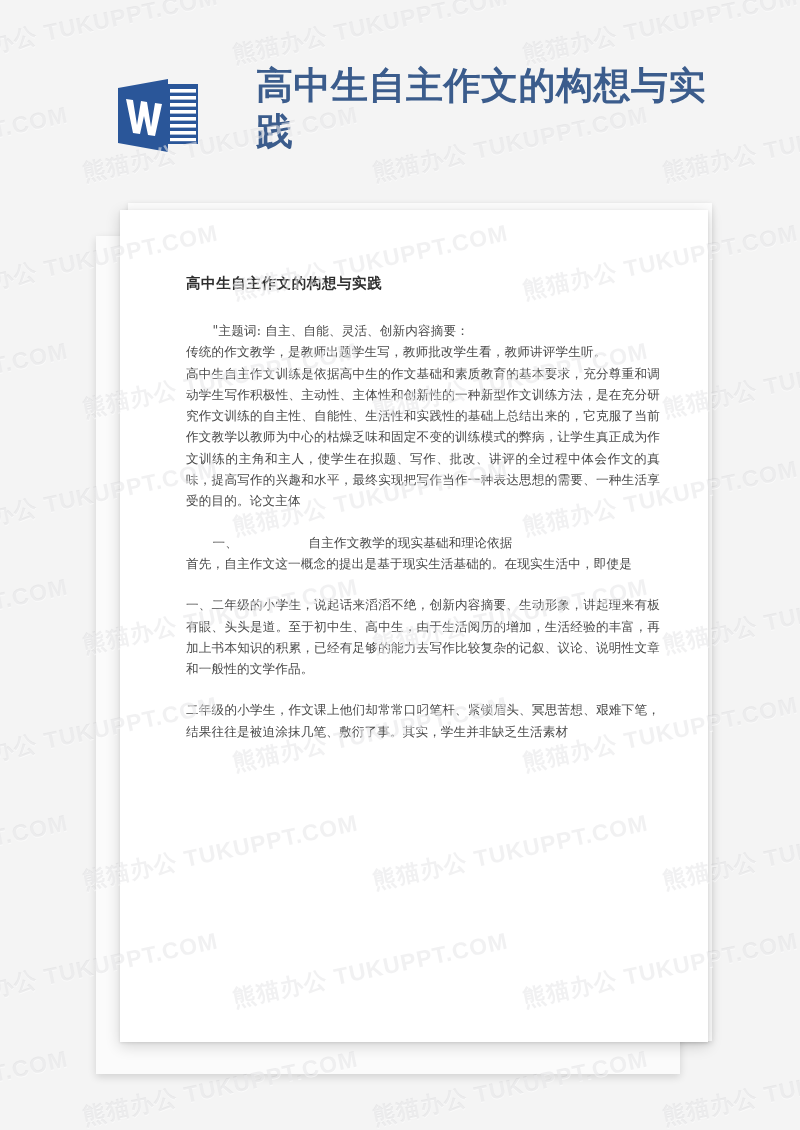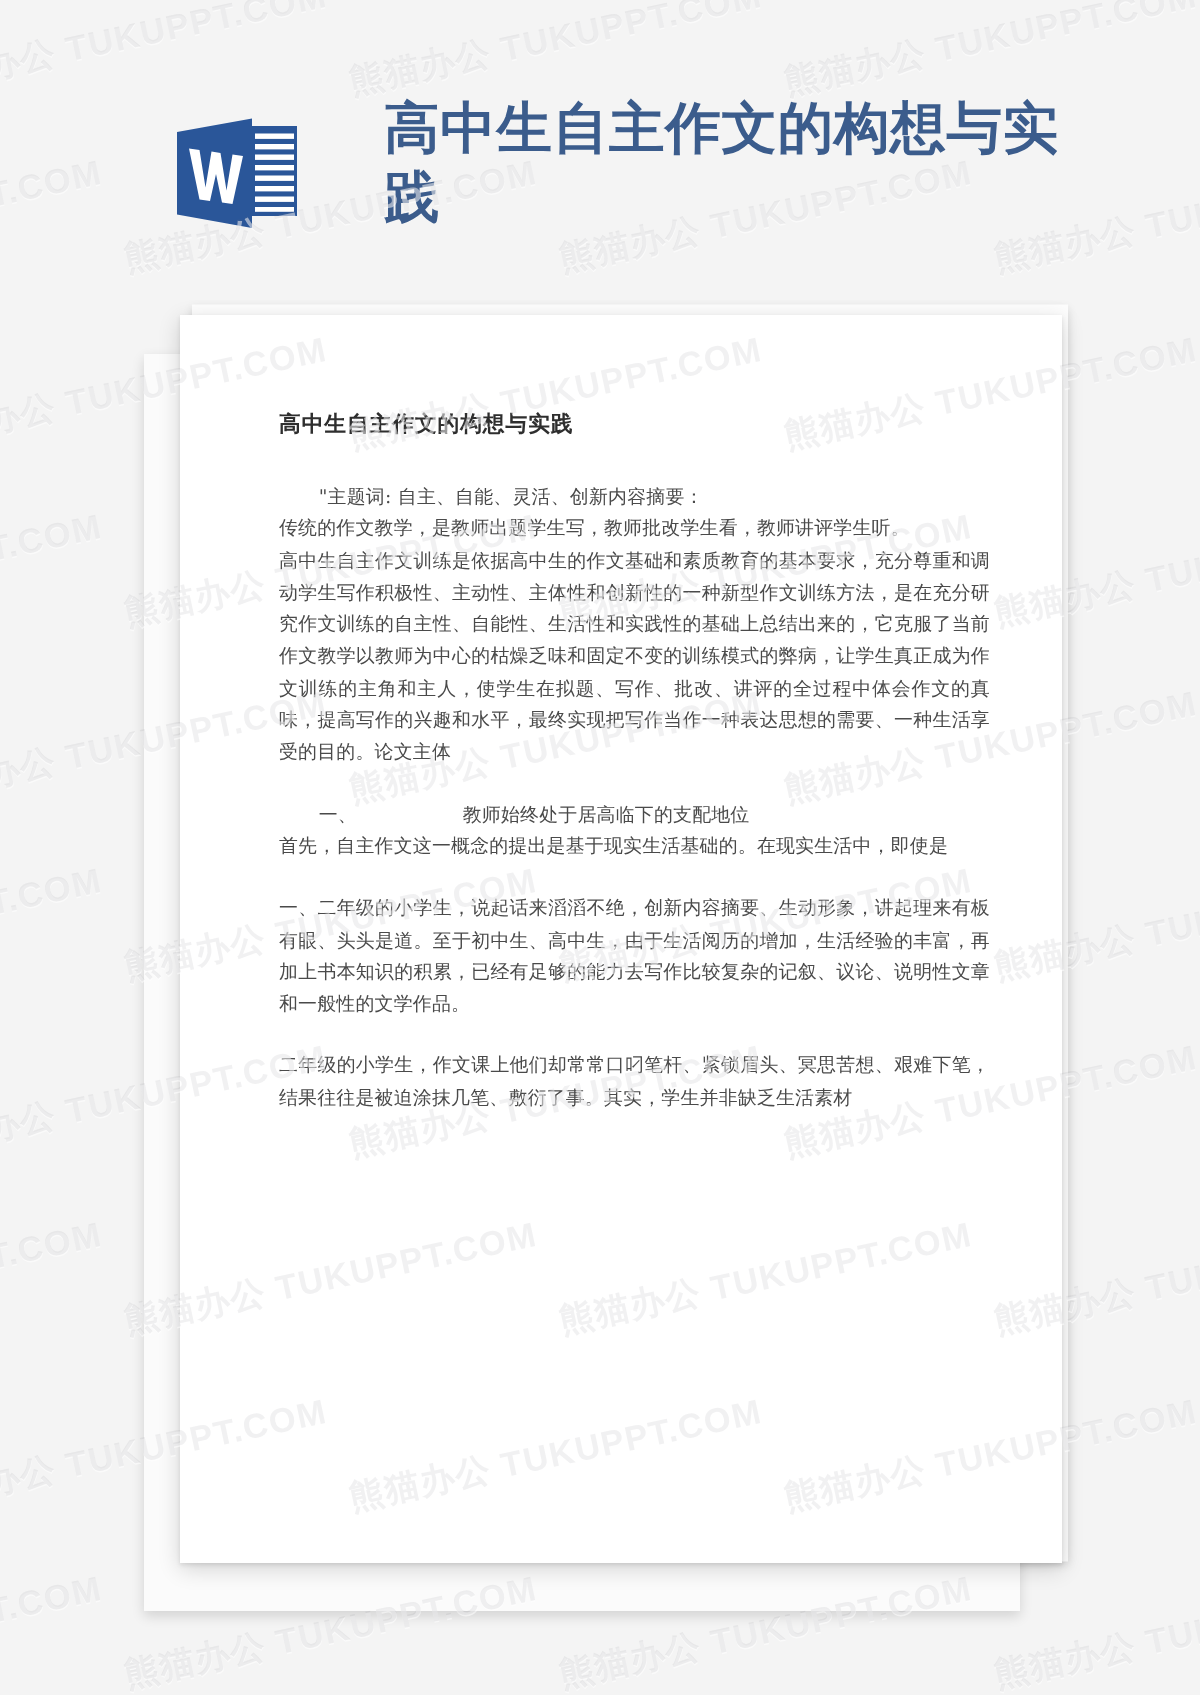--- a/index.html
+++ b/index.html
@@ -164,21 +164,21 @@
 
     <div class="para-block">
       <p class="para tight"><span class="indent"></span><span>"主题词: 自主、自能、灵活、创新内容摘要：</span></p>
       <p class="para tight">传统的作文教学，是教师出题学生写，教师批改学生看，教师讲评学生听。</p>
       <p class="para tight">高中生自主作文训练是依据高中生的作文基础和素质教育的基本要求，充分尊重和调动学生写作积极性、主动性、主体性和创新性的一种新型作文训练方法，是在充分研究作文训练的自主性、自能性、生活性和实践性的基础上总结出来的，它克服了当前作文教学以教师为中心的枯燥乏味和固定不变的训练模式的弊病，让学生真正成为作文训练的主角和主人，使学生在拟题、写作、批改、讲评的全过程中体会作文的真味，提高写作的兴趣和水平，最终实现把写作当作一种表达思想的需要、一种生活享受的目的。论文主体</p>
     </div>
 
 
 
     <div class="para-block">
-      <p class="para tight"><span class="indent"></span><span>一、</span><span class="gap"></span><span>教师始终处于居高临下的支配地位</span></p>
+      <p class="para tight"><span class="indent"></span><span>一、</span><span class="gap"></span><span>自主作文教学的现实基础和理论依据</span></p>
       <p class="para tight">首先，自主作文这一概念的提出是基于现实生活基础的。在现实生活中，即使是</p>
     </div>
 
     <p class="para">一、二年级的小学生，说起话来滔滔不绝，创新内容摘要、生动形象，讲起理来有板有眼、头头是道。至于初中生、高中生，由于生活阅历的增加，生活经验的丰富，再加上书本知识的积累，已经有足够的能力去写作比较复杂的记叙、议论、说明性文章和一般性的文学作品。</p>
 
     <p class="para">二年级的小学生，作文课上他们却常常口叼笔杆、紧锁眉头、冥思苦想、艰难下笔，结果往往是被迫涂抹几笔、敷衍了事。其实，学生并非缺乏生活素材</p>
   </div>
 </div>
 
 <div class="header">

